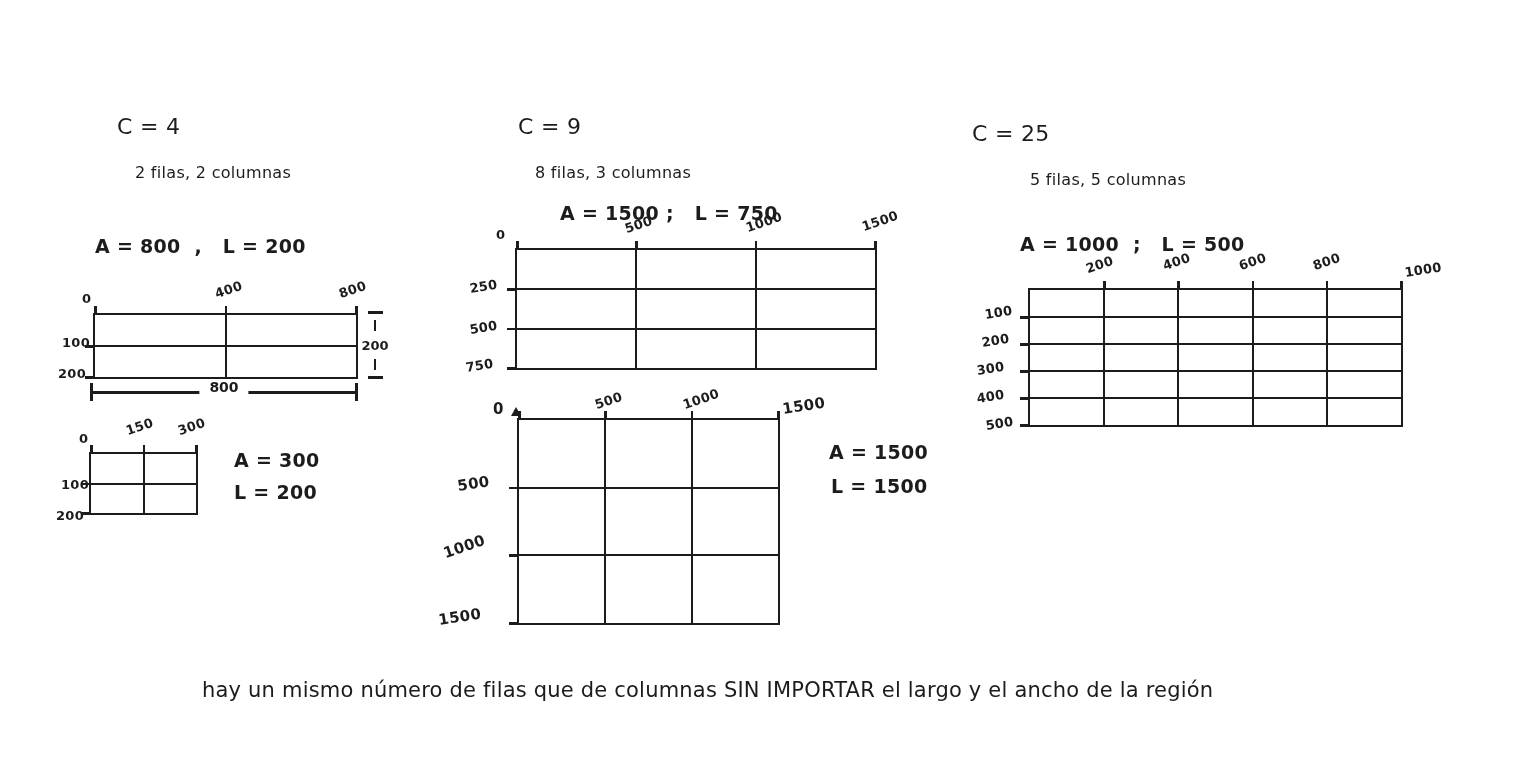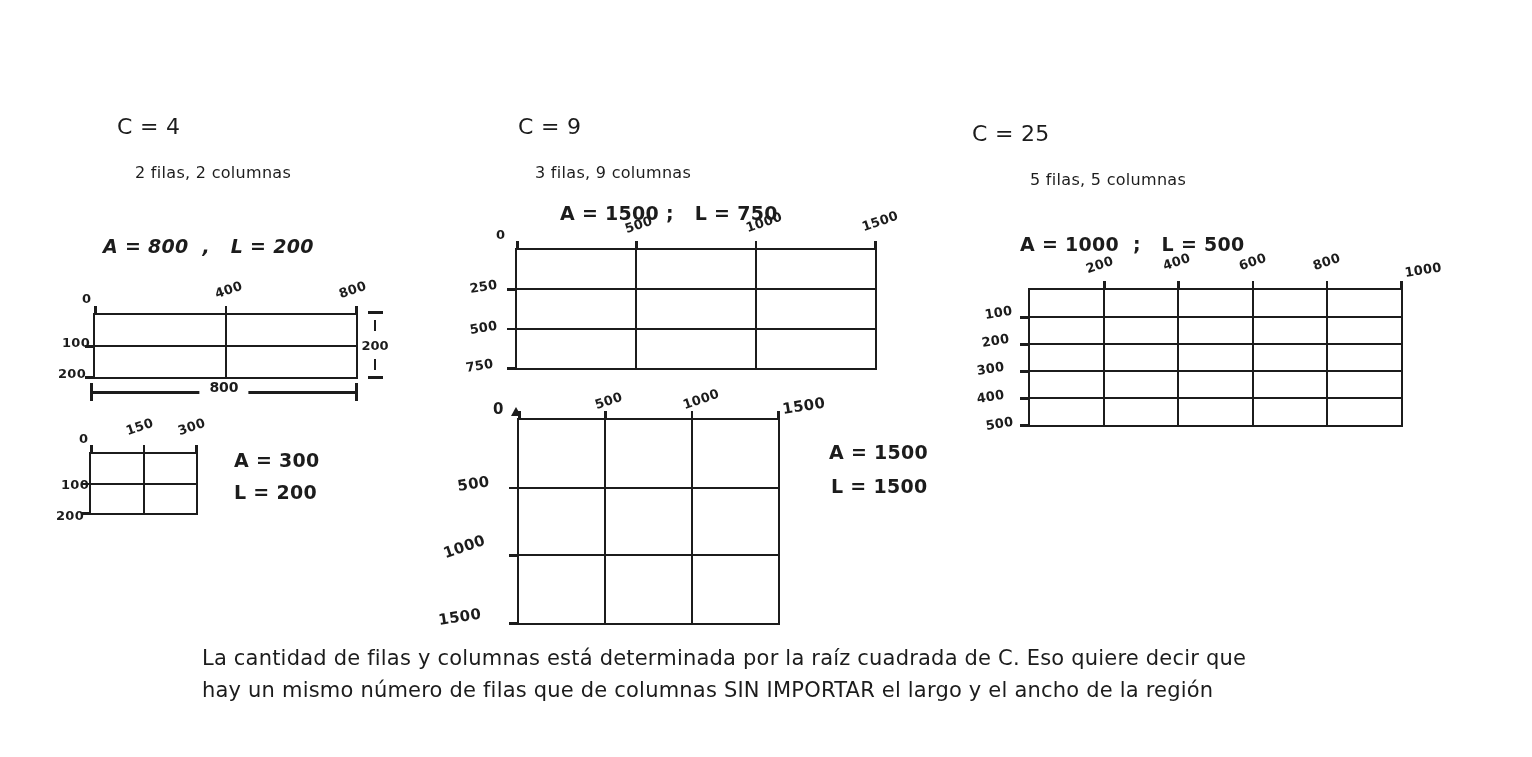--- a/index.html
+++ b/index.html
@@ -51,21 +51,21 @@
                 border-bottom: 9px solid var(--ink); }
 </style>
 </head>
 <body>
 
 <div id="canvas">
 
 
   <div class="lbl param" style="left:97px; top:114px;margin-left:20px;">C = 4</div>
   <div class="lbl sub" style="left:135px; top:164px;">2 filas, 2 columnas</div>
-  <div class="lbl dims" style="left:103px; top:236px;font-style:italic;">A = 800  ,   L = 200</div>
+  <div class="lbl dims" style="left:95px; top:236px;">A = 800  ,   L = 200</div>
 
   <div class="grid" style="left:93px; top:313px; width:265px; height:66px;">
       <div class="vline" style="left: calc(50% - 1px);"></div>
       <div class="hline" style="top: calc(50% - 1px);"></div>
       <div class="tick-top" style="left: calc(0% - 1px);"></div>
       <div class="tick-top" style="left: calc(50% - 1px);"></div>
       <div class="tick-top" style="left: calc(100% - 1px);"></div>
       <div class="tick-left" style="top: calc(50% - 1px);"></div>
       <div class="tick-left" style="top: calc(100% - 1px);"></div>
     </div>
@@ -101,21 +101,21 @@
     </div>
   <span class="lbl num" style="left:79px; top:432px;">0</span>
   <span class="lbl num rot" style="left:129px; top:424px;">150</span>
   <span class="lbl num rot" style="left:181px; top:424px;">300</span>
   <span class="lbl num" style="left:61px; top:478px;">100</span>
   <span class="lbl num" style="left:56px; top:509px;">200</span>
   <div class="lbl side" style="left:234px; top:450px;">A = 300</div>
   <div class="lbl side" style="left:234px; top:482px;">L = 200</div>
 
   <div class="lbl param" style="left:518px; top:114px;">C = 9</div>
-  <div class="lbl sub" style="left:535px; top:164px;">3 filas, 9 columnas</div>
+  <div class="lbl sub" style="left:535px; top:164px;">8 filas, 3 columnas</div>
   <div class="lbl dims" style="left:560px; top:203px;">A = 1500 ;   L = 750</div>
 
   <div class="grid" style="left:515px; top:248px; width:362px; height:122px;">
       <div class="vline" style="left: calc(33.3333% - 1px);"></div>
       <div class="vline" style="left: calc(66.6667% - 1px);"></div>
       <div class="hline" style="top: calc(33.3333% - 1px);"></div>
       <div class="hline" style="top: calc(66.6667% - 1px);"></div>
       <div class="tick-top" style="left: calc(0% - 1px);"></div>
       <div class="tick-top" style="left: calc(33.3333% - 1px);"></div>
       <div class="tick-top" style="left: calc(66.6667% - 1px);"></div>
@@ -184,16 +184,15 @@
   <span class="lbl num rot" style="left:1166px; top:259px;">400</span>
   <span class="lbl num rot" style="left:1242px; top:259px;">600</span>
   <span class="lbl num rot" style="left:1316px; top:259px;">800</span>
   <span class="lbl num rot8" style="left:1406px; top:266px;">1000</span>
   <span class="lbl num rot8" style="left:986px; top:308px;">100</span>
   <span class="lbl num rot8" style="left:983px; top:336px;">200</span>
   <span class="lbl num rot8" style="left:978px; top:364px;">300</span>
   <span class="lbl num rot8" style="left:978px; top:392px;">400</span>
   <span class="lbl num rot8" style="left:987px; top:419px;">500</span>
 
-  <div class="lbl footer" style="left:202px; top:646px;">La cantidad de filas y columnas está determinada por la raíz cuadrada de C. Eso quiere decir que</div>
   <div class="lbl footer" style="left:202px; top:678px;">hay un mismo número de filas que de columnas SIN IMPORTAR el largo y el ancho de la región</div>
 
 </div>
 
 </body></html>

